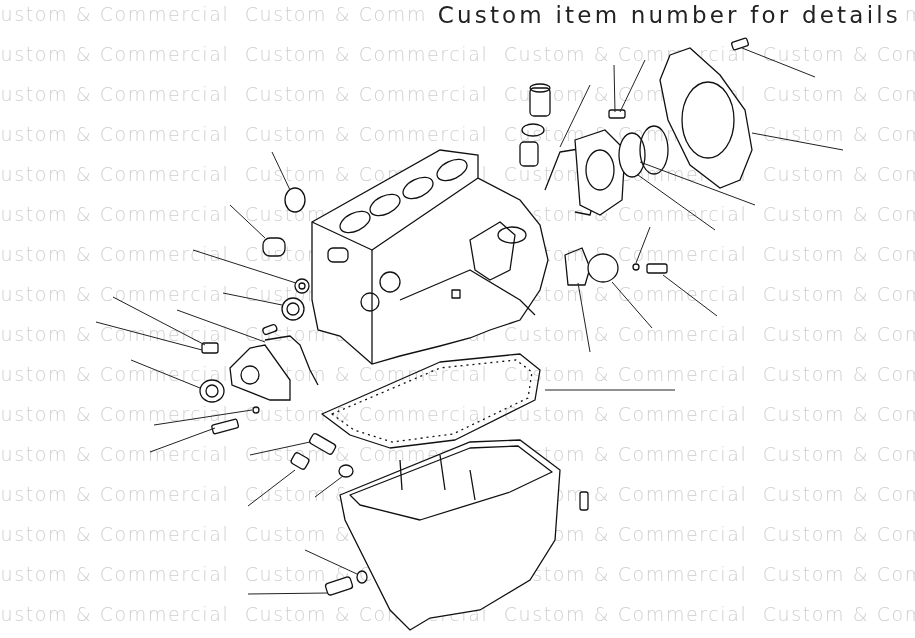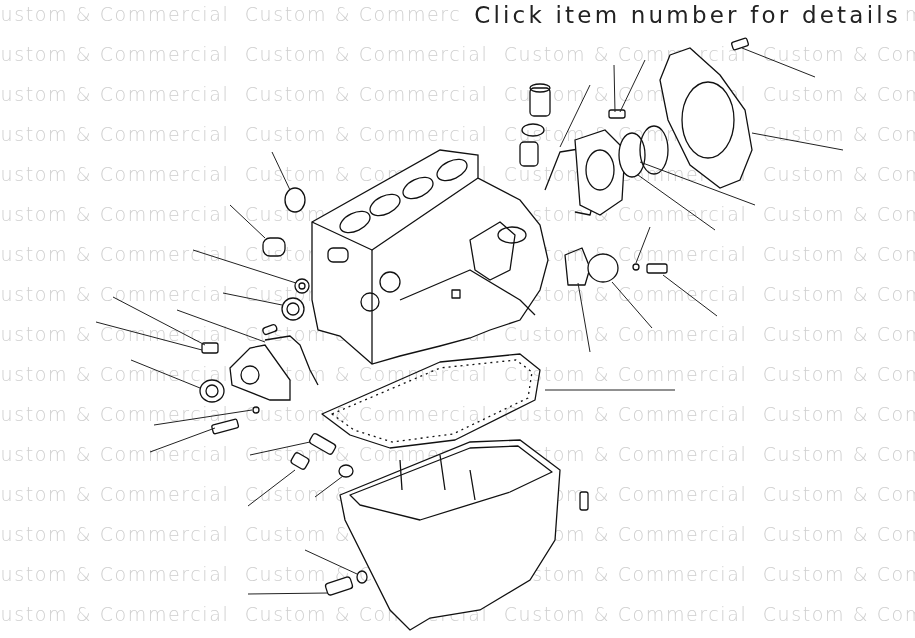--- a/index.html
+++ b/index.html
@@ -193,13 +193,13 @@
     <line class="leader" x1="560" y1="147" x2="590" y2="85"></line>
     <line class="leader" x1="615" y1="112" x2="614" y2="65"></line>
     <line class="leader" x1="620" y1="112" x2="645" y2="60"></line>
     <line class="leader" x1="578" y1="283" x2="590" y2="352"></line>
     <line class="leader" x1="612" y1="282" x2="652" y2="328"></line>
     <line class="leader" x1="663" y1="275" x2="717" y2="316"></line>
     <line class="leader" x1="636" y1="263" x2="650" y2="227"></line>
   </g>
 </svg>
 
-<div class="header-title">Click item number for details</div>
+<div class="header-title">Custom item number for details</div>
 
 </body></html>

